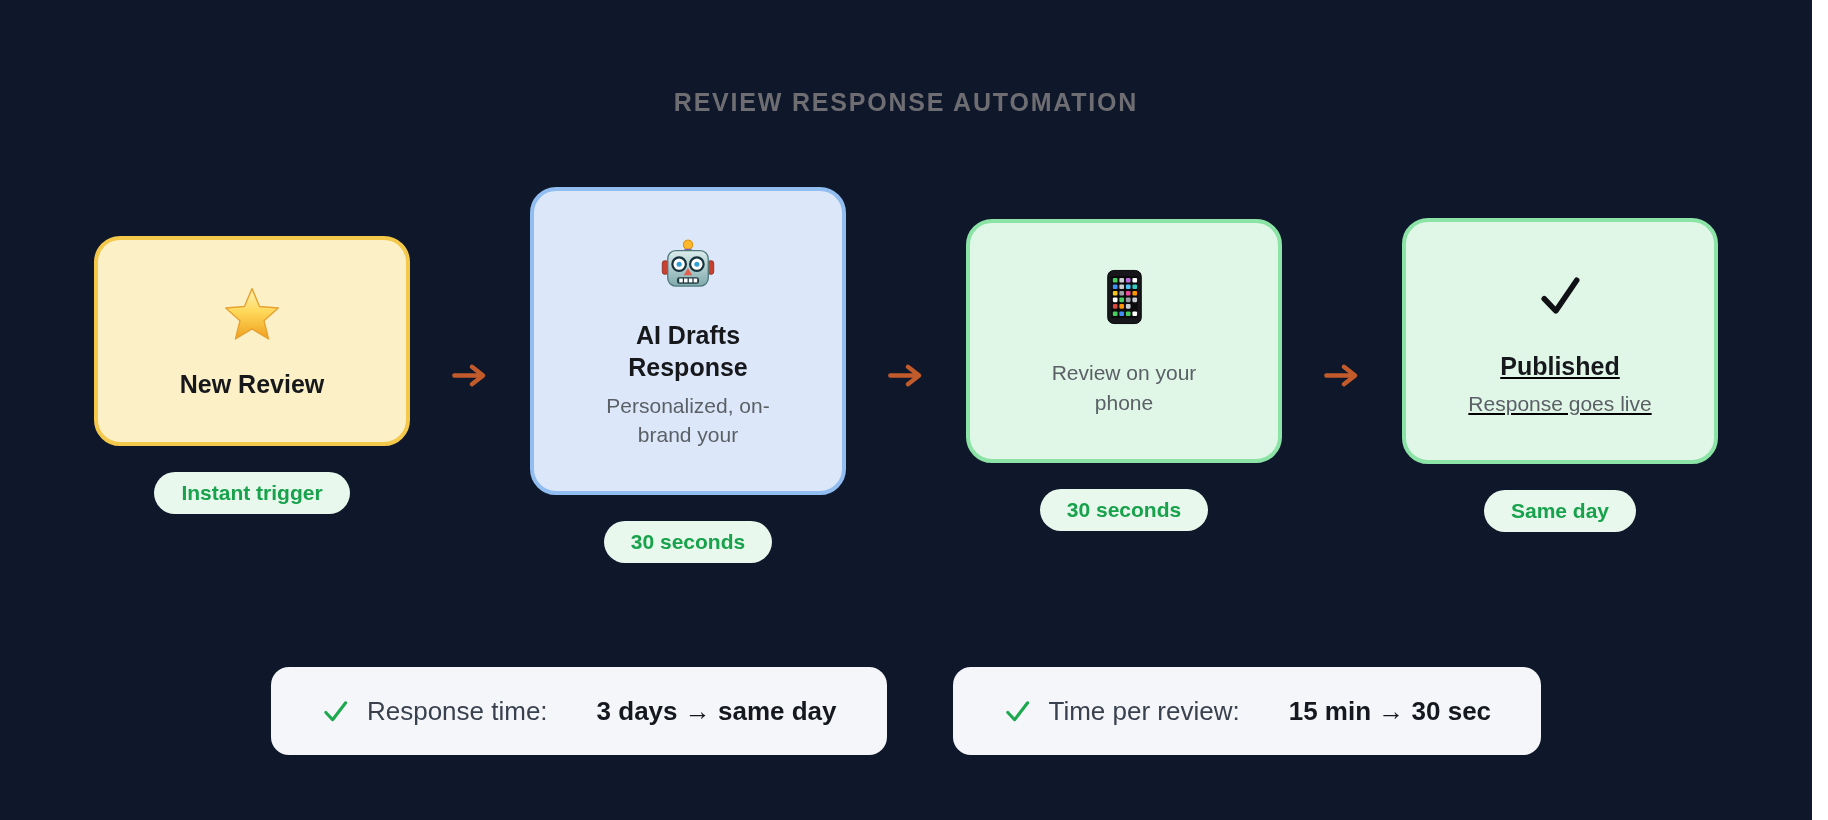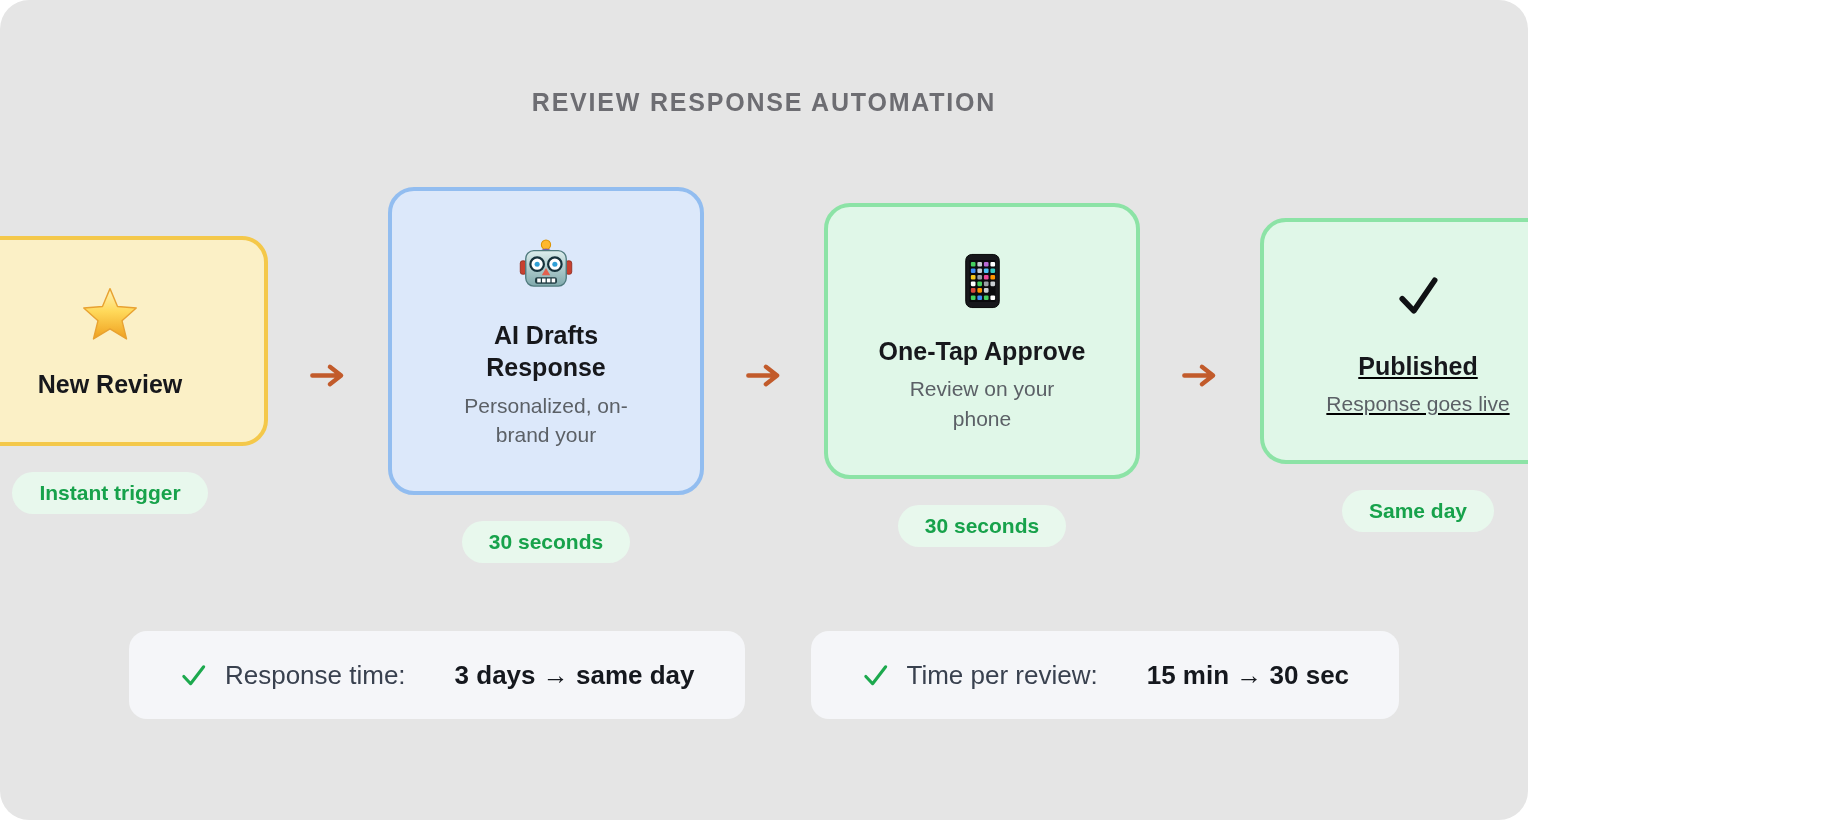--- a/index.html
+++ b/index.html
@@ -1,23 +1,22 @@
 <!DOCTYPE html>
 <html><head>
 <meta charset="utf-8">
 <style>
   html, body { margin: 0; padding: 0; background: #ffffff; }
   body { font-family: "Liberation Sans", "DejaVu Sans", sans-serif; }
   .canvas {
     position: relative;
-    width: 1528px;
+    width: 1812px;
     height: 820px;
-    background: #e5e5e5;
+    background: #0f172a;
     overflow: hidden;
-    border-radius: 29px;
   }
 
   .diagram-title {
     position: absolute;
     top: 88px;
     left: 0;
     width: 100%;
     text-align: center;
     font-size: 25px;
     font-weight: 700;
@@ -95,21 +94,21 @@
   }
 
   .flow-arrow {
     display: flex;
     align-items: center;
     justify-content: center;
   }
 
   .metrics-row {
     position: absolute;
-    top: 631px;
+    top: 667px;
     left: 0;
     width: 100%;
     display: flex;
     justify-content: center;
     gap: 66px;
   }
 
   .metric-pill {
     height: 88px;
     border-radius: 18px;
@@ -232,21 +231,20 @@
               <rect x="9.5" y="37.5" width="5" height="5" rx="1.2" fill="#D9483B"></rect>
               <rect x="16.5" y="37.5" width="5" height="5" rx="1.2" fill="#FF9500"></rect>
               <rect x="23.5" y="37.5" width="5" height="5" rx="1.2" fill="#C9CDD2"></rect>
               <rect x="9.5" y="45.5" width="5" height="5" rx="1.2" fill="#45D05E"></rect>
               <rect x="16.5" y="45.5" width="5" height="5" rx="1.2" fill="#3E8EF7"></rect>
               <rect x="23.5" y="45.5" width="5" height="5" rx="1.2" fill="#45D05E"></rect>
               <rect x="30.5" y="45.5" width="5" height="5" rx="1.2" fill="#FFFFFF"></rect>
             </g>
           </svg>
         </div>
-        <div class="card-title">One-Tap Approve</div>
         <div class="card-desc">Review on your
 phone</div>
       </div>
       <div class="time-badge" style="background: rgb(232, 248, 237); color: rgb(23, 162, 75);">30 seconds</div>
     </div>
 
     <div class="flow-arrow">
       <svg viewBox="0 0 40 28" width="38" height="27" aria-hidden="true">
         <path d="M3.5 14 H32.5 M22 4.8 L33.8 14 L22 23.2" fill="none" stroke="#C25B2B" stroke-width="4.6" stroke-linecap="round" stroke-linejoin="round"></path>
       </svg>

